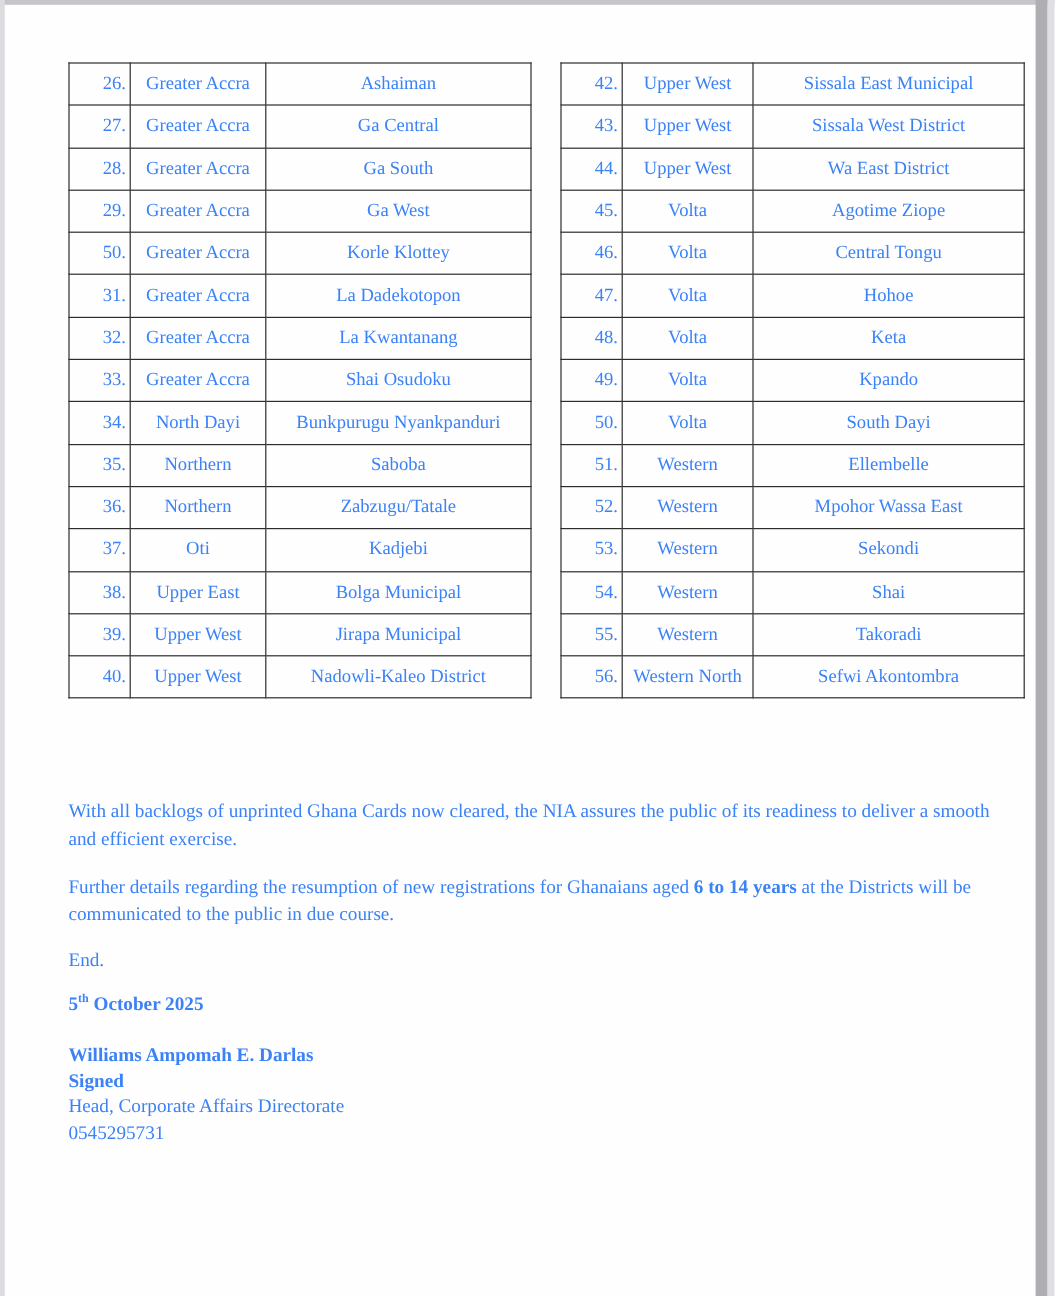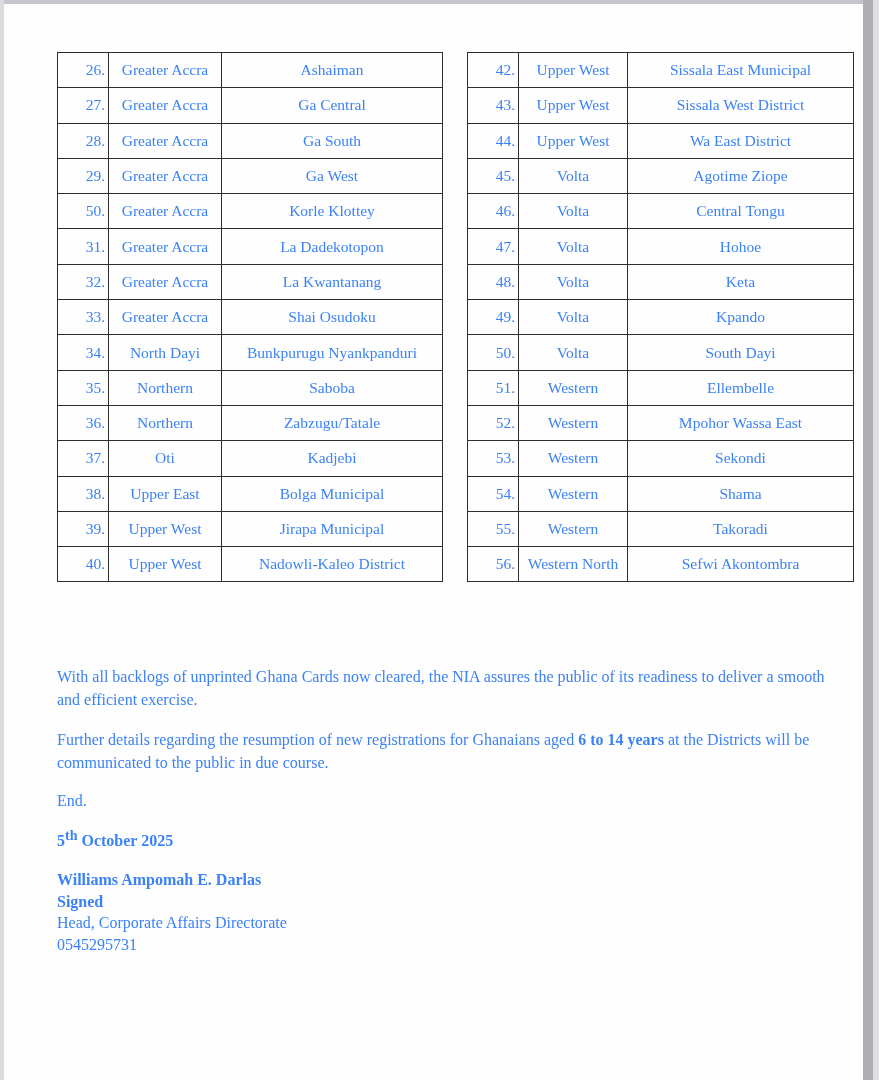--- a/index.html
+++ b/index.html
@@ -62,21 +62,21 @@
     left: 57px;
     width: 768px;
     font-size: 16px;
     line-height: 1.42;
   }
   .b { font-weight: bold; }
   #para1 { top: 666px; }
   #para2 { top: 729px; }
   #endline { top: 790px; }
   #dateline { top: 826px; font-weight: bold; }
-  #dateline sup { font-size: 14px; }
+  #dateline sup { font-size: 10px; }
   #sigblock { top: 869px; line-height: 21.5px; }
 </style>
 </head>
 <body>
 
 <div class="page">
 
   <div class="top-edge"></div>
   <div class="left-edge"></div>
   <div class="right-strip"></div>
@@ -220,21 +220,21 @@
           <td class="district">Mpohor Wassa East</td>
         </tr>
         <tr>
           <td class="no">53.</td>
           <td class="region">Western</td>
           <td class="district">Sekondi</td>
         </tr>
         <tr>
           <td class="no">54.</td>
           <td class="region">Western</td>
-          <td class="district">Shama</td>
+          <td class="district">Shai</td>
         </tr>
         <tr>
           <td class="no">55.</td>
           <td class="region">Western</td>
           <td class="district">Takoradi</td>
         </tr>
         <tr>
           <td class="no">56.</td>
           <td class="region">Western North</td>
           <td class="district">Sefwi Akontombra</td>

